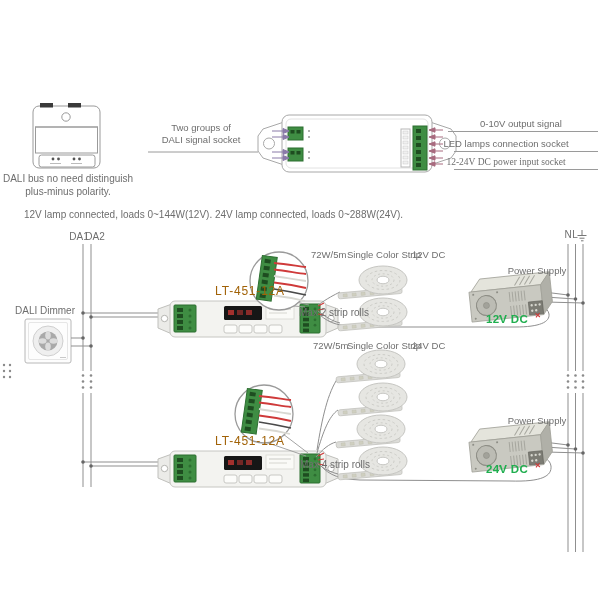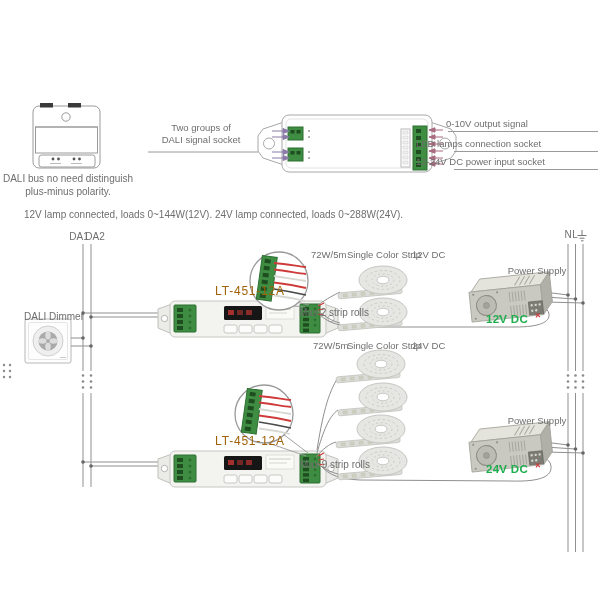--- a/index.html
+++ b/index.html
@@ -1,21 +1,21 @@
 <!DOCTYPE html>
 <html><head>
 <meta charset="utf-8">
 <style>
   html,body{margin:0;padding:0;background:#fff;}
   #stage{position:relative;width:600px;height:600px;background:#fff;overflow:hidden;
          font-family:"Liberation Sans",sans-serif;color:#6e6e6e;}
   #gfx{position:absolute;left:0;top:0;z-index:1;}
   .lbl{position:absolute;z-index:2;color:#6e6e6e;white-space:nowrap;}
   .c{text-align:center;}
-  .r{text-align:left;}
+  .r{text-align:center;}
   .s95{font-size:9.5px;line-height:12px;}
   .s10{font-size:10px;line-height:13px;}
   .s85{font-size:10px;line-height:9px;}
   .model{font-size:12px;letter-spacing:.8px;color:#a16207;}
   .green{color:#1fae4e;font-weight:bold;font-size:11.5px;letter-spacing:.3px;}
 </style>
 </head>
 <body>
 
 <div id="stage">
@@ -374,44 +374,44 @@
   <div>plus-minus polarity.</div>
 </div>
 
 <div class="lbl s95 c" style="left:140px;top:122px;width:122px;">
   <div>Two groups of</div>
   <div>DALI signal socket</div>
 </div>
 
 <div class="lbl s95 r" style="right:4px;top:118px;width:150px;">0-10V output signal</div>
 <div class="lbl s95 r" style="right:4px;top:138px;width:180px;">LED lamps connection socket</div>
-<div class="lbl s95 r" style="right:4px;top:156px;width:180px;">12-24V DC power input socket</div>
+<div class="lbl s95 r" style="right:4px;top:156px;width:180px;font-family:Liberation Serif, serif;">12-24V DC power input socket</div>
 
 <div class="lbl s10" style="left:24px;top:208px;">12V lamp connected, loads 0~144W(12V). 24V lamp connected, loads 0~288W(24V).</div>
 
 <div class="lbl s85 c" style="left:69px;top:232px;width:20px;">DA1</div>
 <div class="lbl s85 c" style="left:85px;top:232px;width:20px;">DA2</div>
 <div class="lbl s85 c" style="left:563px;top:230px;width:10px;">N</div>
 <div class="lbl s85 c" style="left:570px;top:230px;width:10px;">L</div>
 
-<div class="lbl s10" style="left:24px;top:304px;margin-top:6px;">DALI Dimmer</div>
+<div class="lbl s10" style="left:15px;top:304px;">DALI Dimmer</div>
 
 <div class="lbl model c" style="left:185px;top:284px;width:130px;">LT-451-12A</div>
 <div class="lbl model c" style="left:185px;top:434px;width:130px;">LT-451-12A</div>
 
 <div class="lbl s95" style="left:311px;top:249px;">72W/5m</div>
 <div class="lbl s95" style="left:347px;top:249px;">Single Color Strip</div>
 <div class="lbl s95" style="left:412px;top:249px;">12V DC</div>
 
 <div class="lbl s95" style="left:313px;top:340px;">72W/5m</div>
 <div class="lbl s95" style="left:347px;top:340px;">Single Color Strip</div>
 <div class="lbl s95" style="left:412px;top:340px;">24V DC</div>
 
 <div class="lbl s10" style="left:299px;top:306px;">Max 2 strip rolls</div>
-<div class="lbl s10" style="left:300px;top:458px;">Max 9 strip rolls</div>
+<div class="lbl s10" style="left:300px;top:458px;">Max 4 strip rolls</div>
 
 <div class="lbl s95 c" style="left:502px;top:265px;width:70px;">Power Supply</div>
 <div class="lbl s95 c" style="left:502px;top:415px;width:70px;">Power Supply</div>
 
 <div class="lbl green c" style="left:479px;top:313px;width:56px;">12V DC</div>
 <div class="lbl green c" style="left:479px;top:463px;width:56px;">24V DC</div>
 
 </div>
 
 </body></html>

